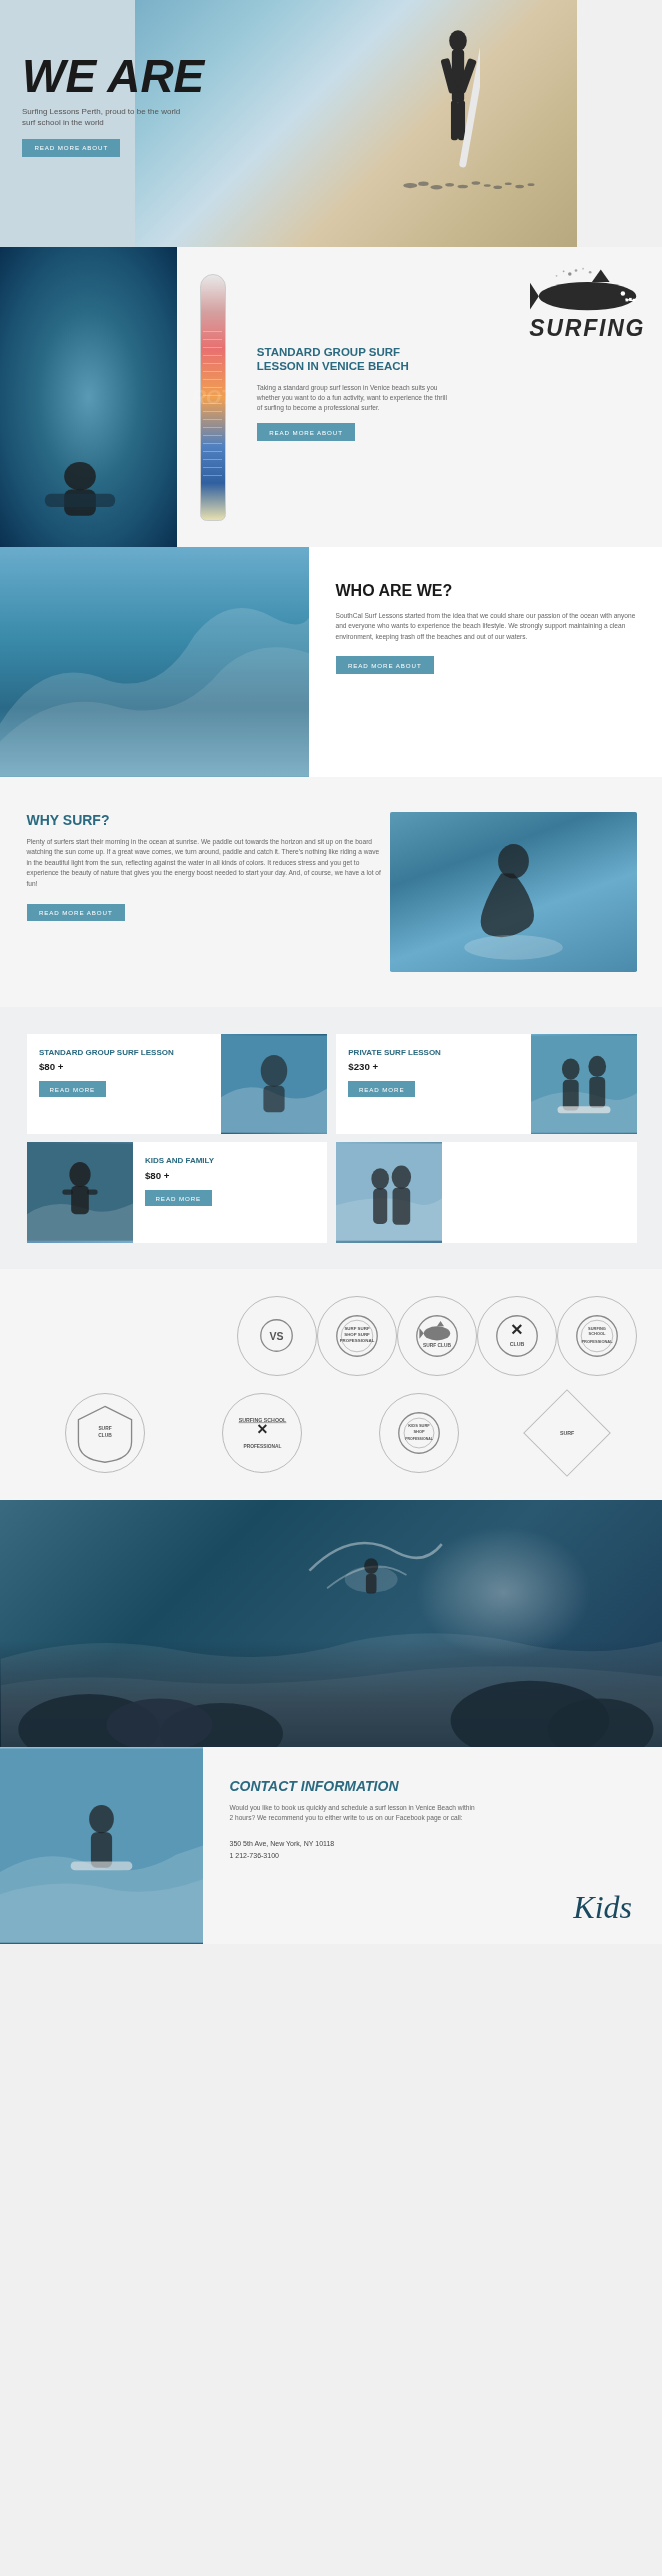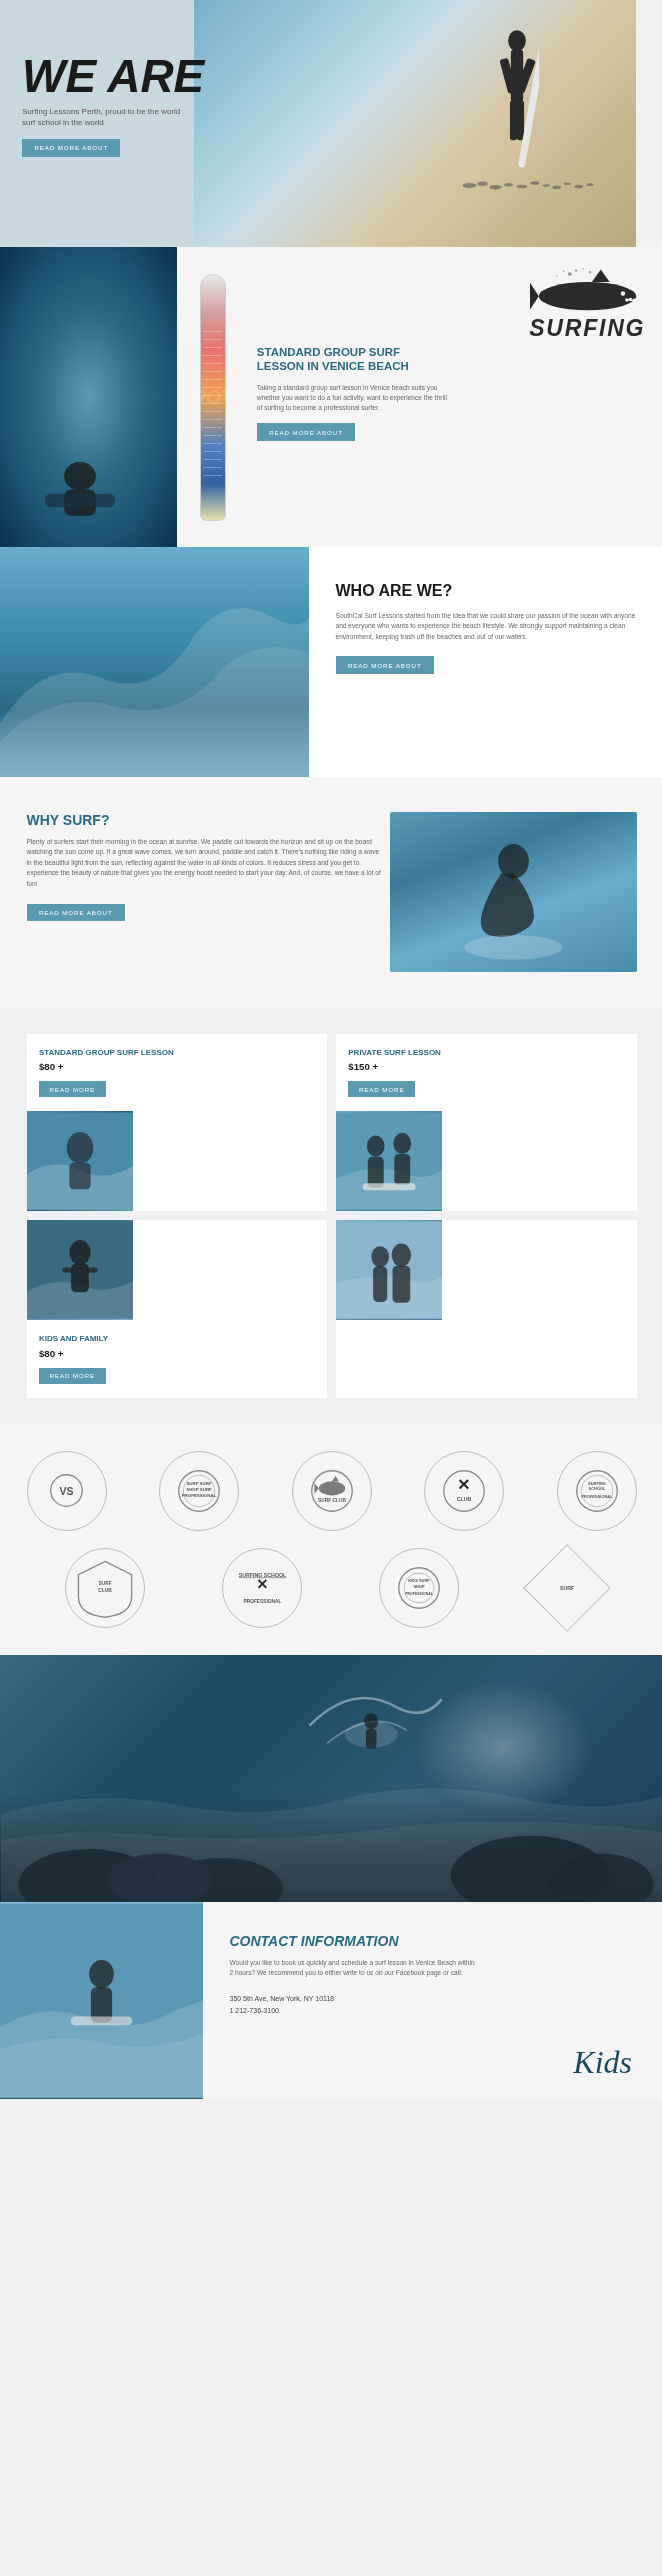--- a/index.html
+++ b/index.html
@@ -6,21 +6,21 @@
     body {
       font-family: Arial, sans-serif;
       background: #f0f0f0;
       width: 663px;
       overflow-x: hidden;
     }
 
     
     .hero-section {
       position: relative;
-      width: 636px;
+      width: 577px;
       height: 247px;
       background: #c8d8e0;
       overflow: hidden;
     }
     .hero-content {
       position: absolute;
       left: 22px; top: 53px;
     }
     .hero-title {
       font-size: 46px;
@@ -236,21 +236,20 @@
       grid-template-columns: 1fr 1fr;
       gap: 8.8px;
     }
     .lesson-card {
       background: white;
       display: flex;
       align-items: stretch;
       min-height: 97px;
       position: relative;
       overflow: hidden;
-      flex-direction: column;
     }
     .lesson-info {
       padding: 14px 12.4px;
       flex: 1;
     }
     .lesson-title {
       font-size: 8px;
       font-weight: 900;
       color: #2a6a80;
       text-transform: uppercase;
@@ -285,21 +284,21 @@
     .lesson-img.img4 { background: linear-gradient(135deg, #8ab5cc 0%, #6090a8 50%, #4a7a98 100%); }
 
     
     .logos-section {
       background: #f5f5f5;
       padding: 26.5px;
       width: 663px;
     }
     .logos-row {
       display: flex;
-      justify-content: space-between;
+      justify-content: flex-end;
       align-items: center;
       margin-bottom: 17.7px;
     }
 
     
     .ocean-section {
       width: 663px;
       height: 247px;
       background: linear-gradient(180deg, #2a5a70 0%, #1a4a60 30%, #2a6a80 60%, #1a3a50 100%);
       position: relative;
@@ -604,21 +603,21 @@
           <path d="M0,70 Q30,50 60,65 Q90,80 120,60 L120,110 L0,110Z" fill="rgba(255,255,255,0.2)"></path>
           <ellipse cx="60" cy="40" rx="15" ry="18" fill="#1a1a1a" opacity="0.6"></ellipse>
           <rect x="48" y="57" width="24" height="30" rx="5" fill="#1a1a1a" opacity="0.6"></rect>
         </svg>
       </div>
     </div>
 
     <div class="lesson-card">
       <div class="lesson-info">
         <div class="lesson-title">PRIVATE SURF LESSON</div>
-        <div class="lesson-price">$150 +</div>
+        <div class="lesson-price">$230 +</div>
         <button class="lesson-btn">READ MORE</button>
       </div>
       <div class="lesson-img img2">
         <svg style="width:100%;height:100%" viewBox="0 0 120 110">
           <rect width="120" height="110" fill="#5a9ab5"></rect>
           <path d="M0,75 Q40,55 80,70 Q100,78 120,65 L120,110 L0,110Z" fill="rgba(255,255,255,0.15)"></path>
 
           <ellipse cx="45" cy="38" rx="10" ry="12" fill="#1a1a1a" opacity="0.7"></ellipse>
           <rect x="36" y="50" width="18" height="35" rx="5" fill="#1a1a1a" opacity="0.7"></rect>
           <ellipse cx="75" cy="35" rx="10" ry="12" fill="#1a1a1a" opacity="0.7"></ellipse>

